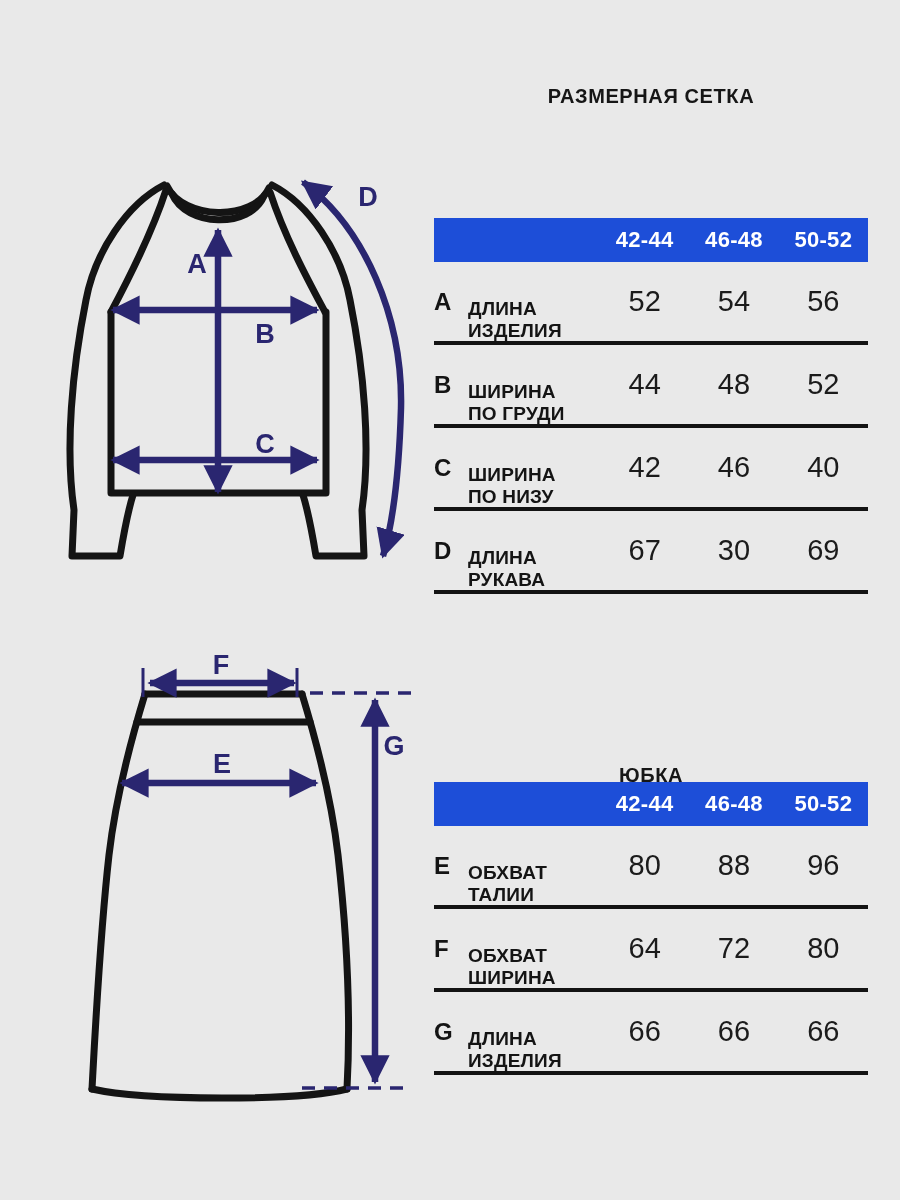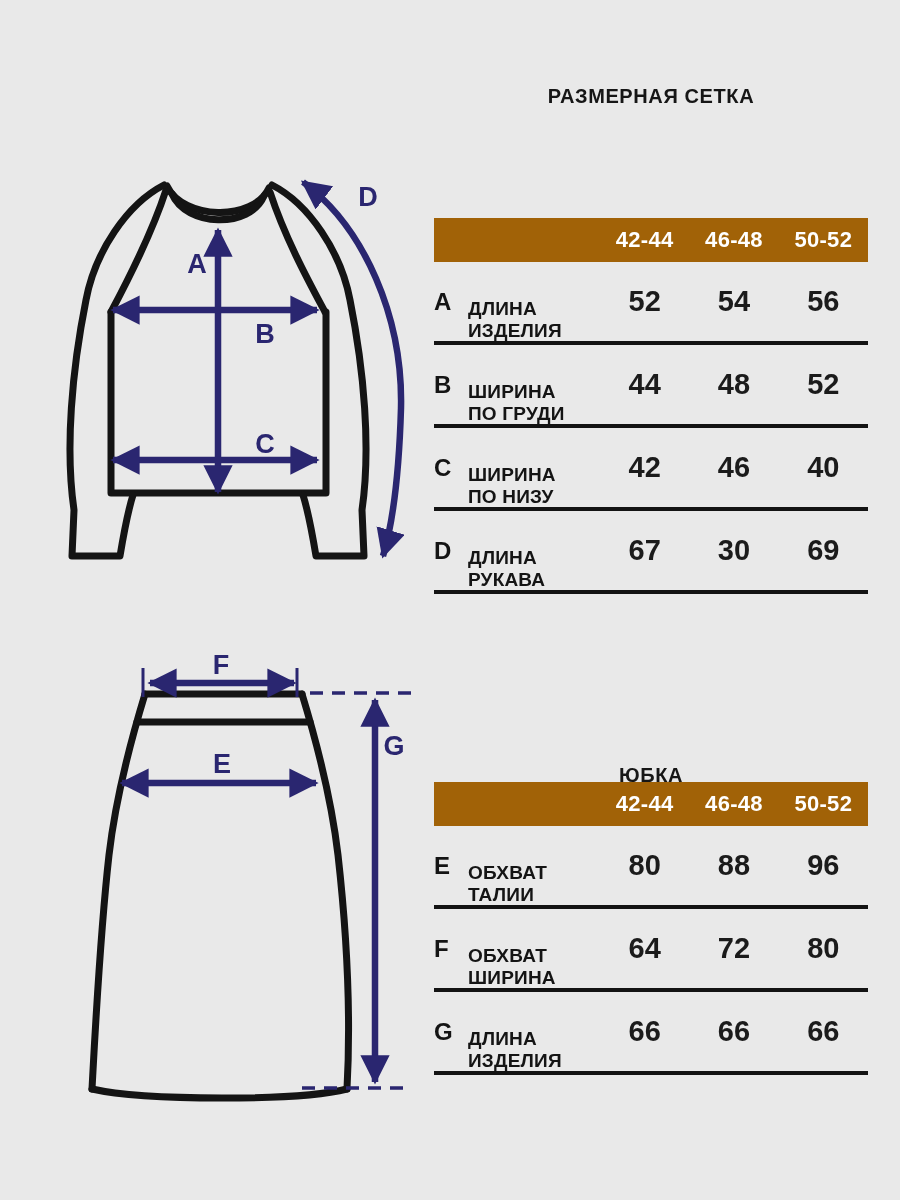--- a/index.html
+++ b/index.html
@@ -15,35 +15,35 @@
     font-size:20px;font-weight:700;letter-spacing:.6px;color:#161616;
     white-space:nowrap;
   }
   #main-title{top:85px;}
   #jumper-title{top:167px;margin-top:48px;}
   #skirt-title{top:764px;}
   .size-table{position:absolute;left:434px;width:434px;}
   #jumper-table{top:218px;}
   #skirt-table{top:782px;}
   .thead{
-    height:44px;background:#a16207;display:flex;align-items:center;
+    height:44px;background:#1d4ed8;display:flex;align-items:center;
     padding-left:166px;box-sizing:border-box;
   }
   .thead .hcol{
     flex:1;text-align:center;color:#ffffff;font-weight:700;font-size:22px;
     letter-spacing:.3px;
   }
   .trow{height:79px;display:flex;align-items:center;}
   .letter{width:34px;font-size:24px;font-weight:700;color:#141414;}
   .rlabel{
     width:132px;font-size:19px;font-weight:700;line-height:22px;
     letter-spacing:.2px;color:#141414;margin-top:36px;
   }
   .rlabel span{display:block;}
-  .val{flex:1;text-align:center;font-size:29px;font-weight:700;color:#1b1b1b;}
+  .val{flex:1;text-align:center;font-size:29px;font-weight:400;color:#1b1b1b;}
   .sep{height:4px;background:#131313;}
   svg text{
     font-family:"Liberation Sans",sans-serif;font-weight:700;
     fill:#2a2670;font-size:27px;
   }
 </style>
 </head>
 <body>
 
 <div class="title" id="main-title">РАЗМЕРНАЯ СЕТКА</div>

